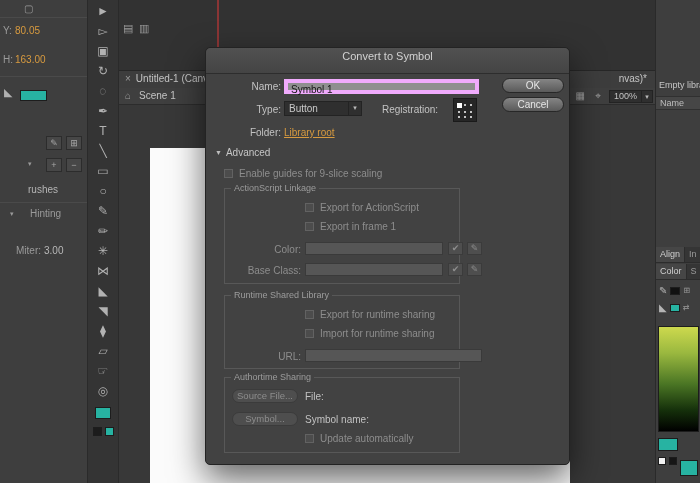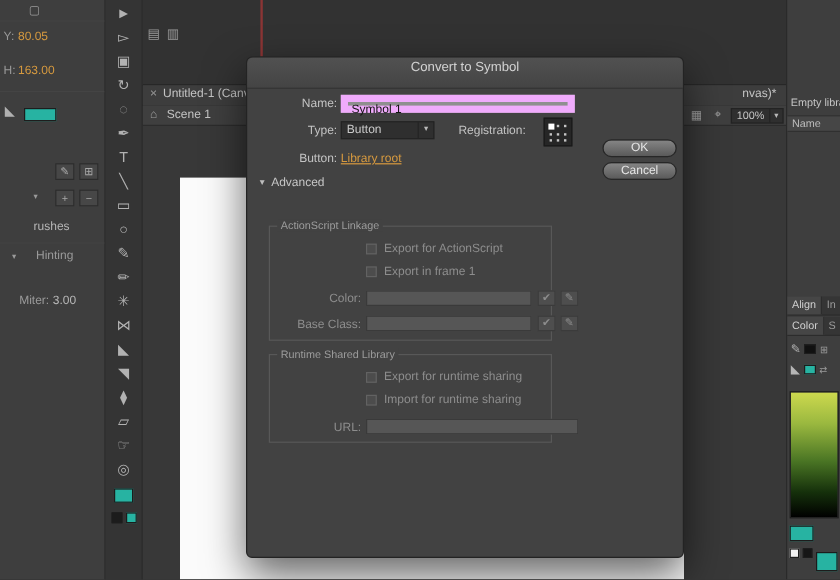--- a/index.html
+++ b/index.html
@@ -50,22 +50,22 @@
   .crow { position:absolute; left:3px; display:flex; align-items:center; gap:3px; color:#b5b5b5; font-size:10px; }
   .chip { width:10px; height:8px; border:1px solid #1d1d1d; }
   .grad { position:absolute; left:2px; top:326px; width:41px; height:106px; border:1px solid #1d1d1d;
           background:linear-gradient(180deg,#cdd94e 0%, #9ab83f 25%, #4a7524 55%, #15300b 80%, #000 100%); }
   .sw { position:absolute; border:1px solid #1c1c1c; background:#27b3a2; }
 
   
   #dialog { position:absolute; left:205px; top:47px; width:365px; height:418px; background:#424242; border:1px solid #232323; border-radius:5px; box-shadow:0 14px 34px rgba(0,0,0,.6); z-index:10; }
   .dlg-titlebar { height:26px; background:linear-gradient(#515151,#444); border-bottom:1px solid #2d2d2d; border-radius:5px 5px 0 0; text-align:center; line-height:17px; color:#d2d2d2; font-size:11px; }
   .lblr { position:absolute; text-align:right; color:#c3c3c3; font-size:10px; }
-  .name-fld { position:absolute; left:78px; top:31px; width:195px; height:15px; background:#8f8f8f; border:6px solid #f0abfc; color:#141414; font-size:10px; line-height:13px; padding:0 3px; }
-  .btn-main { position:absolute; left:296px; width:62px; height:15px; border-radius:8px; background:linear-gradient(#858585,#5a5a5a); border:1px solid #272727; color:#e6e6e6; text-align:center; line-height:13px; font-size:10px;margin-top:38px; }
+  .name-fld { position:absolute; left:78px; top:31px; width:195px; height:15px; background:#8f8f8f; border:4px solid #f0abfc; color:#141414; font-size:10px; line-height:13px; padding:0 3px; }
+  .btn-main { position:absolute; left:296px; width:62px; height:15px; border-radius:8px; background:linear-gradient(#858585,#5a5a5a); border:1px solid #272727; color:#e6e6e6; text-align:center; line-height:13px; font-size:10px; }
   .dd { position:absolute; left:78px; top:53px; width:78px; height:15px; background:#2f2f2f; border:1px solid #232323; color:#c9c9c9; }
   .dd-text { padding-left:4px; line-height:13px; font-size:10px; }
   .dd-arrow { position:absolute; right:0; top:0; width:13px; height:100%; border-left:1px solid #232323; text-align:center; line-height:12px; font-size:7px; color:#b9b9b9; }
   .reg { position:absolute; left:247px; top:50px; width:24px; height:24px; background:#262626; border:1px solid #1a1a1a; display:grid; grid-template-columns:repeat(3,1fr); place-items:center; padding:2px; }
   .reg i { width:2px; height:2px; background:#c4c4c4; }
   .reg i.sel { width:5px; height:5px; background:#fff; }
   .link { color:#d79a3f; text-decoration:underline; font-size:10px; position:absolute; }
   .adv { position:absolute; left:9px; top:99px; color:#c6c6c6; font-size:10px; }
   .tri { font-size:7px; margin-right:4px; vertical-align:1px; color:#bdbdbd; }
   .cbrow { position:absolute; display:flex; align-items:center; white-space:nowrap; }
@@ -224,27 +224,31 @@
         <i></i>
         <i></i>
         <i></i>
         <i></i>
         <i></i>
         <i></i>
         <i></i>
         <i></i>
     </div>
 
-    <span class="lblr" style="left:2px;top:79px;width:73px">Button:</span>
+    <span class="lblr" style="left:2px;top:79px;width:73px">Folder:</span>
     <span class="link" style="left:78px;top:79px">Library root</span>
 
     <div class="adv">
       <span class="tri">▼</span><span>Advanced</span>
     </div>
 
+    <div class="cbrow" style="left:18px;top:120px">
+      <span class="cb"></span>
+      <span class="cb-lbl">Enable guides for 9-slice scaling</span>
+    </div>
 
     <div class="grp" style="top:140px;height:96px">
       <span class="grp-title">ActionScript Linkage</span>
       <div class="cbrow" style="left:80px;top:13px">
         <span class="cb"></span>
         <span class="cb-lbl">Export for ActionScript</span>
       </div>
       <div class="cbrow" style="left:80px;top:32px">
         <span class="cb"></span>
         <span class="cb-lbl">Export in frame 1</span>
@@ -266,15 +270,26 @@
         <span class="cb-lbl">Export for runtime sharing</span>
       </div>
       <div class="cbrow" style="left:80px;top:32px">
         <span class="cb"></span>
         <span class="cb-lbl">Import for runtime sharing</span>
       </div>
       <span class="dlbl dlbl-r" style="left:0;width:76px;top:55px">URL:</span>
       <div class="fld" style="left:80px;top:53px;width:177px"></div>
     </div>
 
+    <div class="grp" style="top:329px;height:76px">
+      <span class="grp-title">Authortime Sharing</span>
+      <div class="btn-dis" style="left:7px;top:11px;width:66px">Source File...</div>
+      <span class="wlbl" style="left:80px;top:13px">File:</span>
+      <div class="btn-dis" style="left:7px;top:34px;width:66px">Symbol...</div>
+      <span class="wlbl" style="left:80px;top:36px">Symbol name:</span>
+      <div class="cbrow" style="left:80px;top:55px">
+        <span class="cb"></span>
+        <span class="cb-lbl">Update automatically</span>
+      </div>
+    </div>
   </div>
 
 </div>
 
 </body></html>

